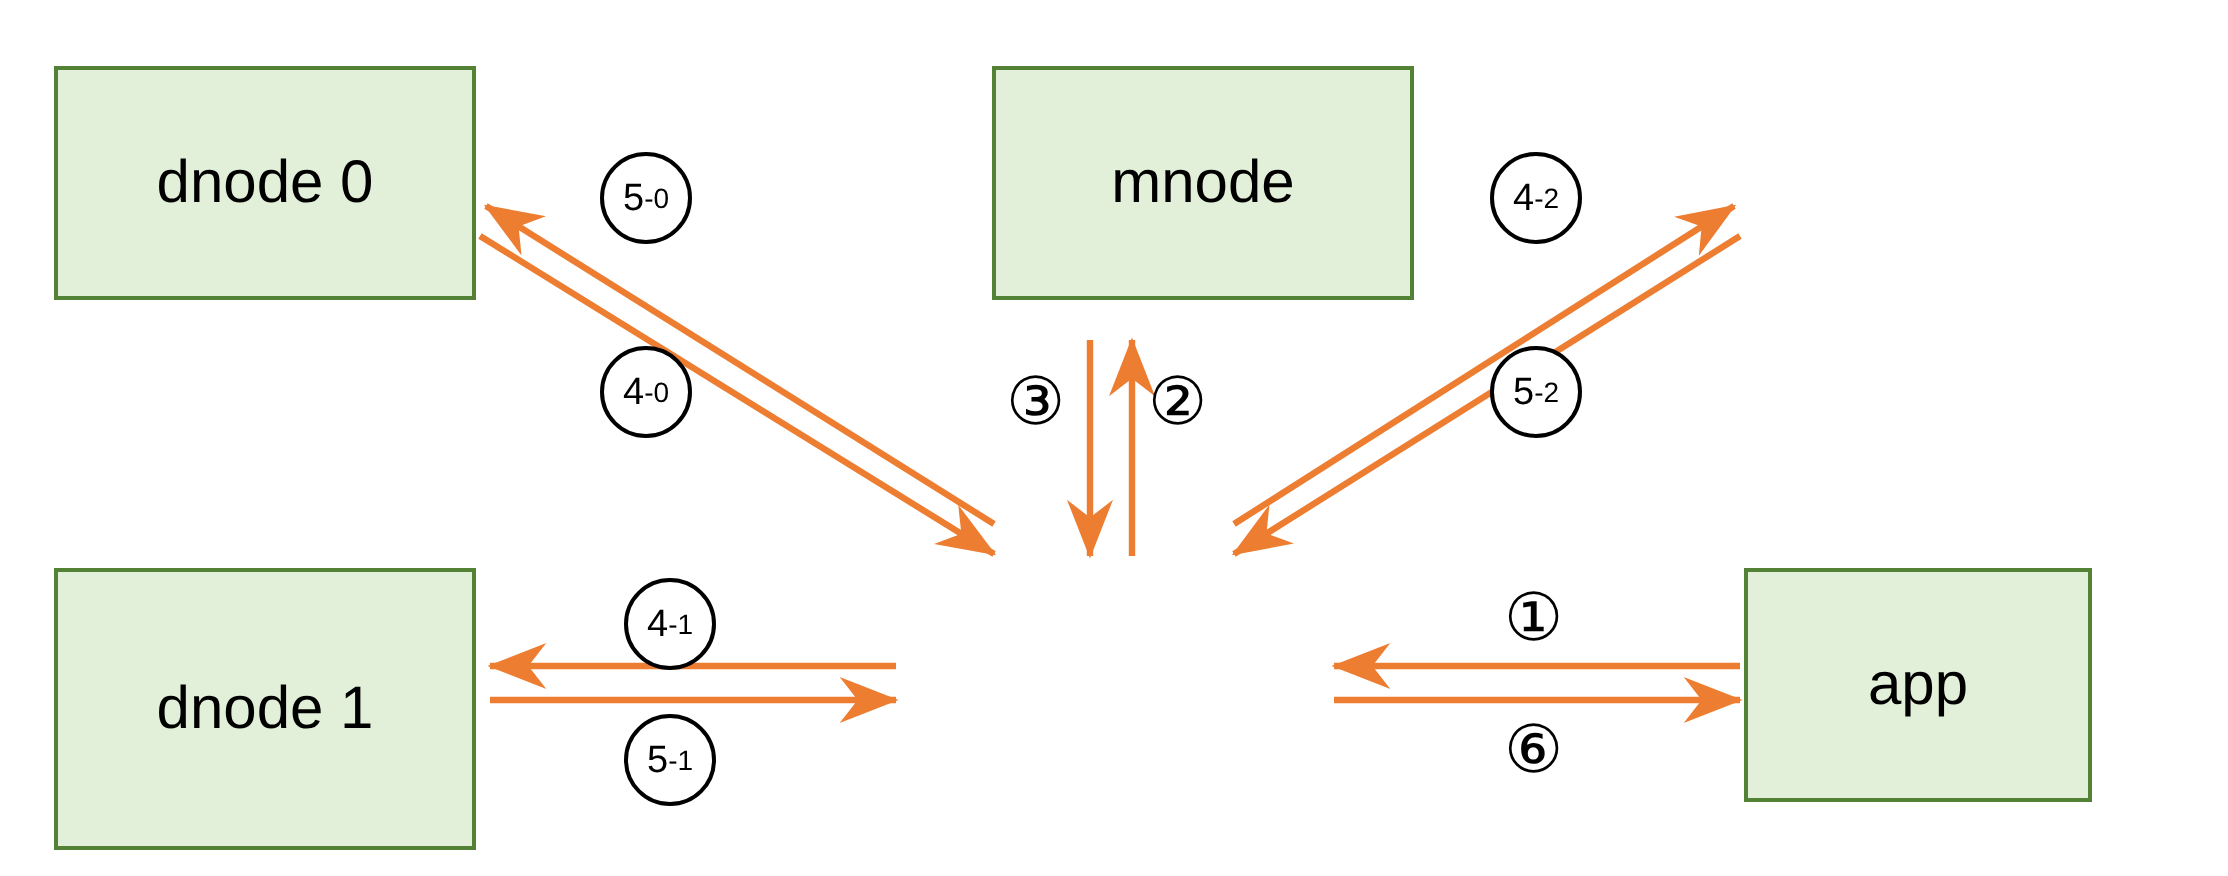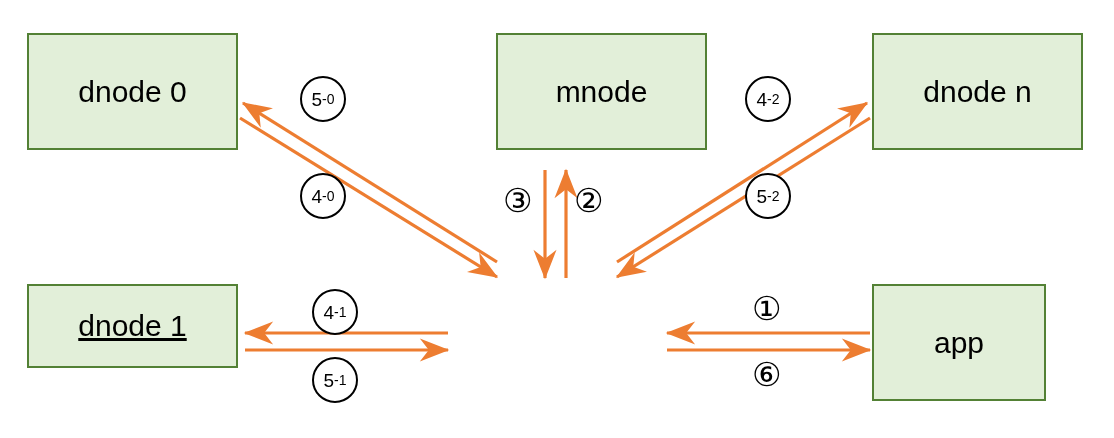--- a/index.html
+++ b/index.html
@@ -113,25 +113,22 @@
   </svg>
 
   <div class="node-box" style="left:27px; top:33px; width:211px; height:117px;">
     <span class="node-label">dnode 0</span>
   </div>
 
   <div class="node-box" style="left:450px; top:33px; width:211px; height:117px;margin-left:46px;">
     <span class="node-label">mnode</span>
   </div>
 
-  <div class="node-box" style="left:872px; top:33px; width:211px; height:117px;">
-    <span class="node-label">dnode n</span>
-  </div>
 
-  <div class="node-box" style="left:27px; top:284px; width:211px; height:84px;text-decoration:underline;">
+  <div class="node-box" style="left:27px; top:284px; width:211px; height:141px;">
     <span class="node-label">dnode 1</span>
   </div>
 
 
   <div class="node-box" style="left:872px; top:284px; width:174px; height:117px;">
     <span class="node-label">app</span>
   </div>
 
   <div class="step-circle" style="left:300px; top:76px;">
     <span class="main">5</span>

